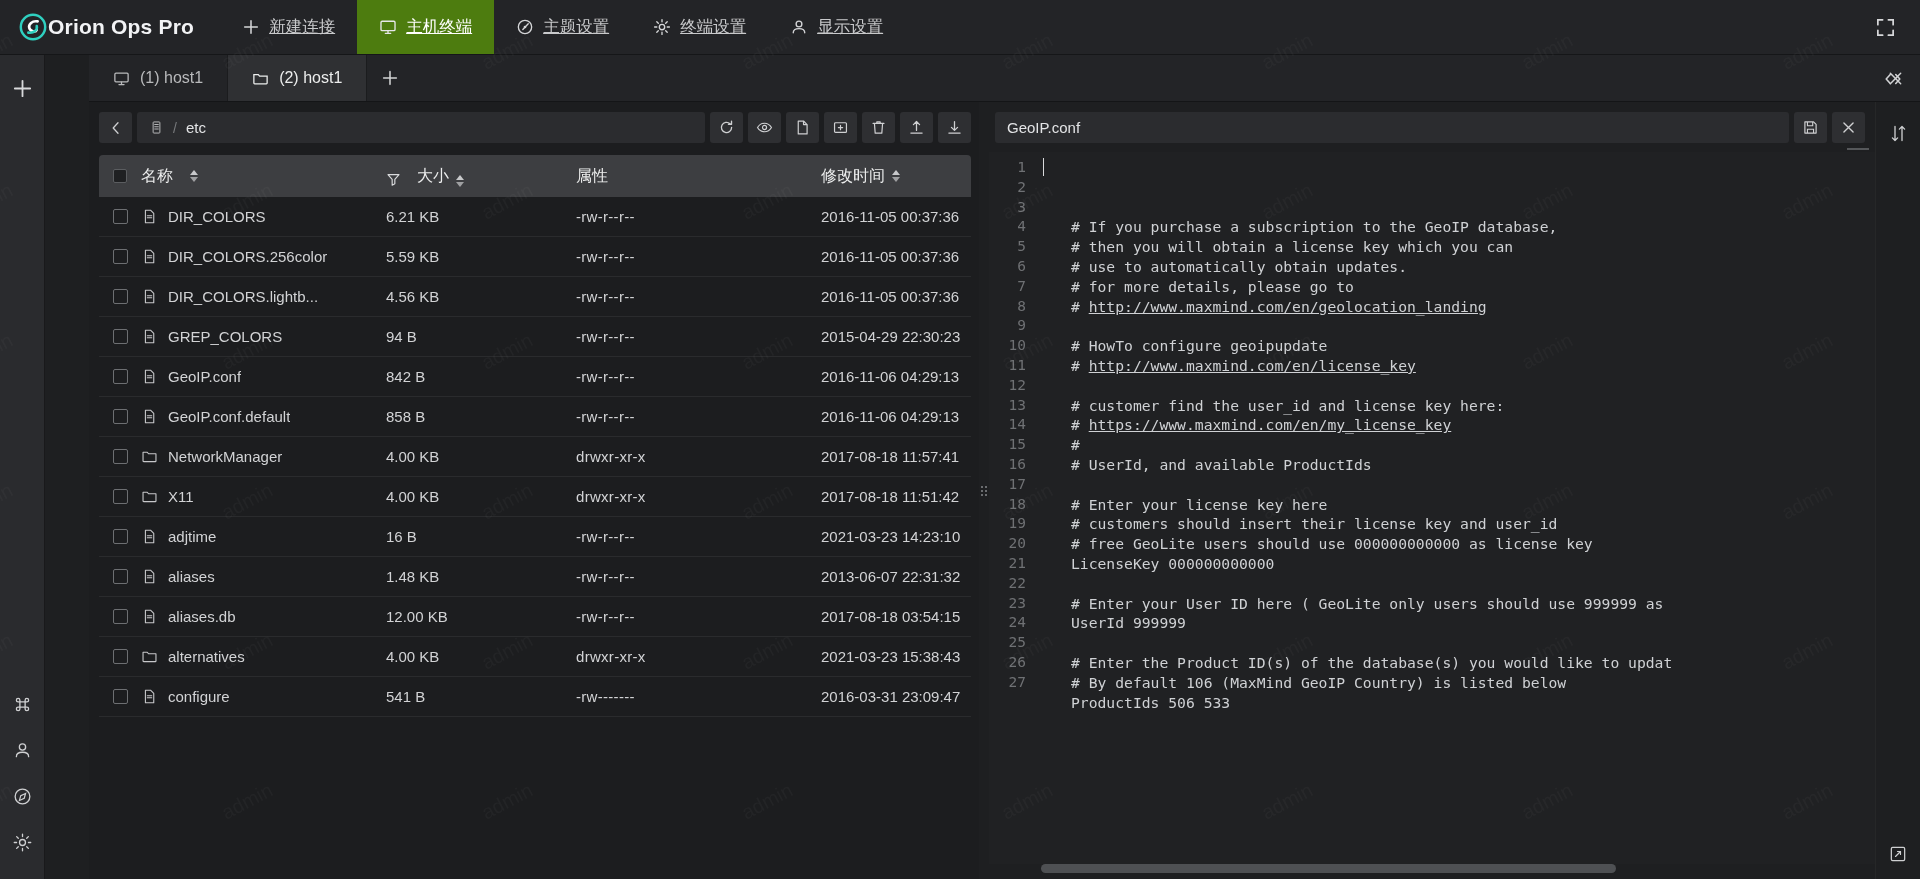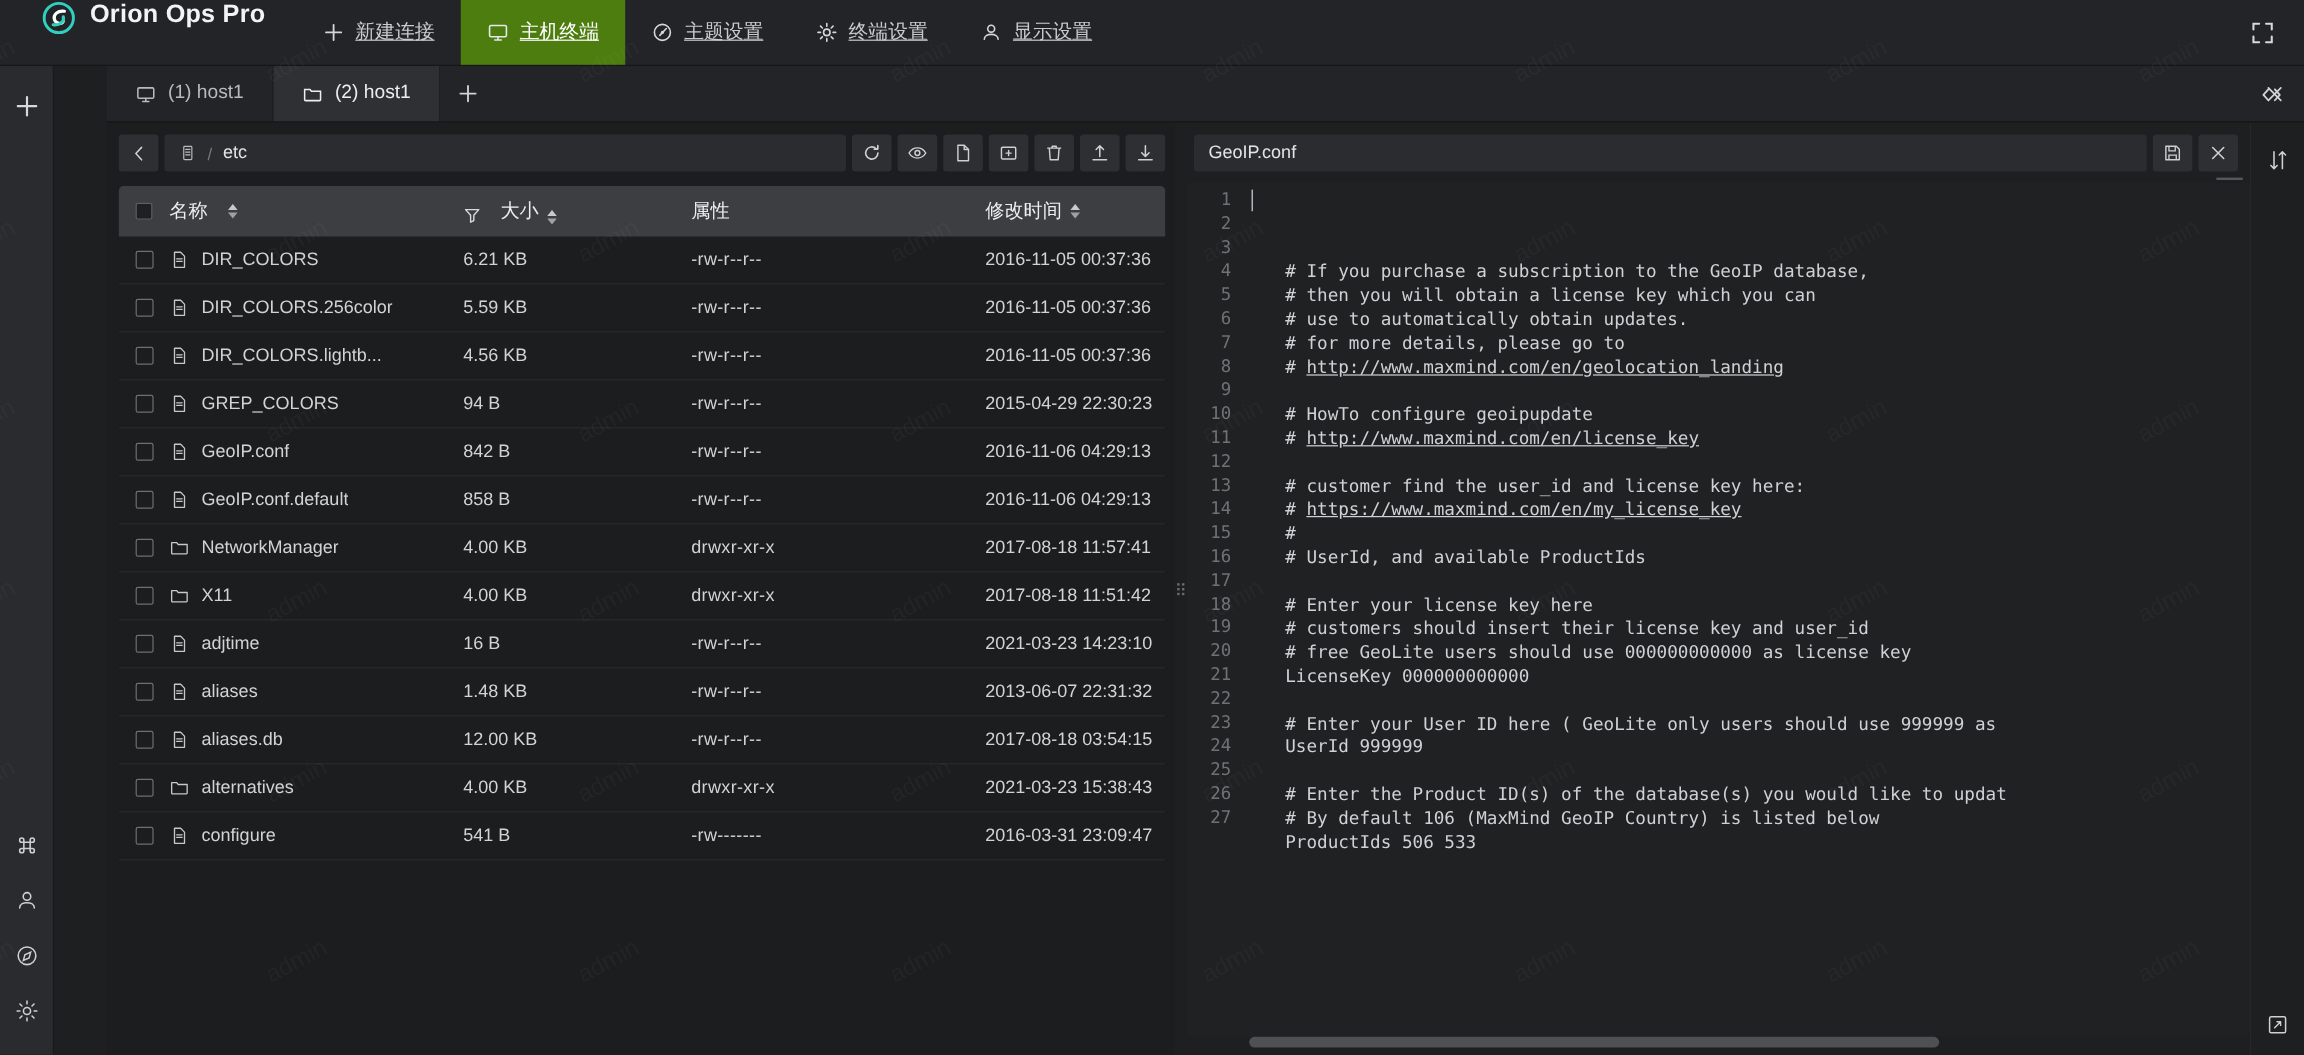--- a/index.html
+++ b/index.html
@@ -14,22 +14,22 @@
 
   
   .topbar {
     height: 55px; min-height: 55px;
     background: #232427;
     display: flex; align-items: stretch;
     border-bottom: 1px solid #151618;
     position: relative;
   }
   .brand {
-    display: flex; gap: 11px;
-    padding: 0 26px 0 34px;
+    display: flex; align-items: center; 
+    padding: 0 26px 0 18px;
   }
   .brand-logo { width: 30px; height: 30px; flex: 0 0 30px; }
   .brand-name {
     font-size: 21px; font-weight: bold; color: #f2f3f5;
     letter-spacing: .2px; white-space: nowrap;
   }
   .menu { display: flex; align-items: stretch; }
   .menu-item {
     display: flex; align-items: center; gap: 9px;
     padding: 0 22px; cursor: pointer;

